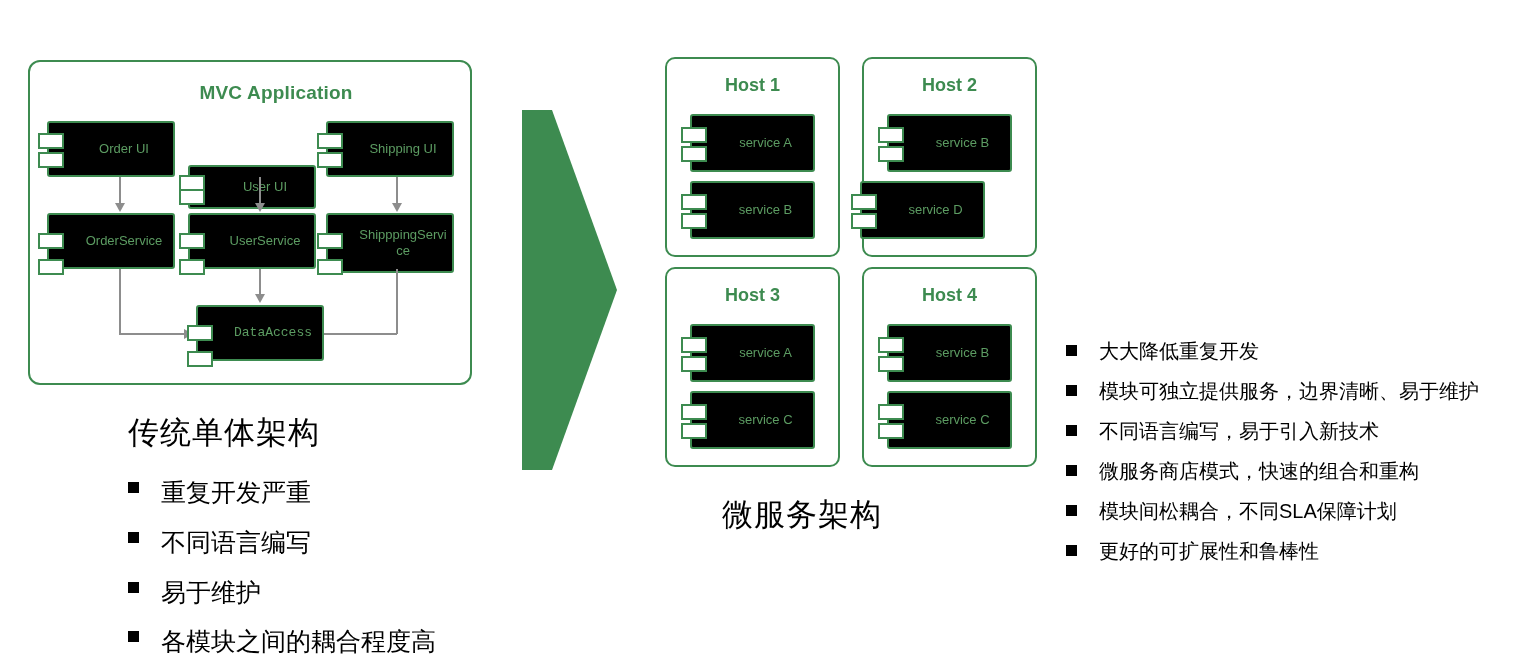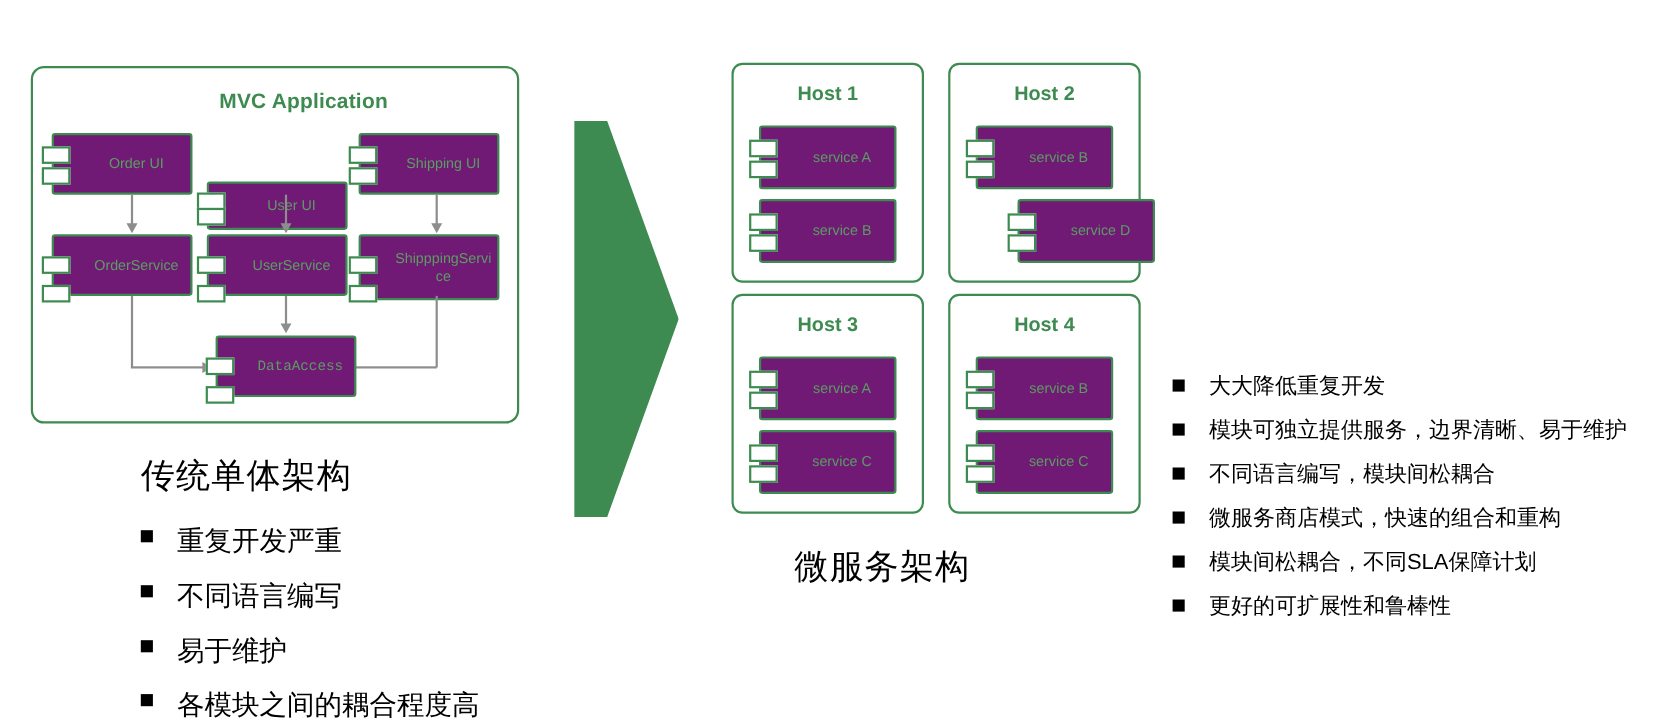--- a/index.html
+++ b/index.html
@@ -41,21 +41,21 @@
     letter-spacing: 0.2px;
     padding-left: 26px;
   }
 
   
   .component {
     position: absolute;
     box-sizing: border-box;
     border: 2px solid #3d8b50;
     border-radius: 3px;
-    background: #701a75;
+    background: #000000;
   }
   .component .clabel {
     position: absolute;
     left: 30px;
     right: 4px;
     top: 0;
     bottom: 0;
     display: flex;
     align-items: center;
     justify-content: center;
@@ -277,21 +277,21 @@
 </div>
 
 <div class="host-box" style="left:862px; top:57px; width:175px; height:200px;">
   <div class="host-title">Host 2</div>
 </div>
 <div class="component" style="left:887px; top:114px; width:125px; height:58px;">
   <span class="tab t1"></span>
   <span class="tab t2"></span>
   <span class="clabel">service B</span>
 </div>
-<div class="component" style="left:925px; top:181px; width:125px; height:58px;">
+<div class="component" style="left:860px; top:181px; width:125px; height:58px;">
   <span class="tab t1"></span>
   <span class="tab t2"></span>
   <span class="clabel">service D</span>
 </div>
 
 <div class="host-box" style="left:665px; top:267px; width:175px; height:200px;">
   <div class="host-title">Host 3</div>
 </div>
 <div class="component" style="left:690px; top:324px; width:125px; height:58px;">
   <span class="tab t1"></span>
@@ -324,21 +324,21 @@
   <div class="bullet-row">
     <span class="bullet-mark"></span>
     <span class="bullet-text">大大降低重复开发</span>
   </div>
   <div class="bullet-row">
     <span class="bullet-mark"></span>
     <span class="bullet-text">模块可独立提供服务，边界清晰、易于维护</span>
   </div>
   <div class="bullet-row">
     <span class="bullet-mark"></span>
-    <span class="bullet-text">不同语言编写，模块间松耦合</span>
+    <span class="bullet-text">不同语言编写，易于引入新技术</span>
   </div>
   <div class="bullet-row">
     <span class="bullet-mark"></span>
     <span class="bullet-text">微服务商店模式，快速的组合和重构</span>
   </div>
   <div class="bullet-row">
     <span class="bullet-mark"></span>
     <span class="bullet-text">模块间松耦合，不同SLA保障计划</span>
   </div>
   <div class="bullet-row">

